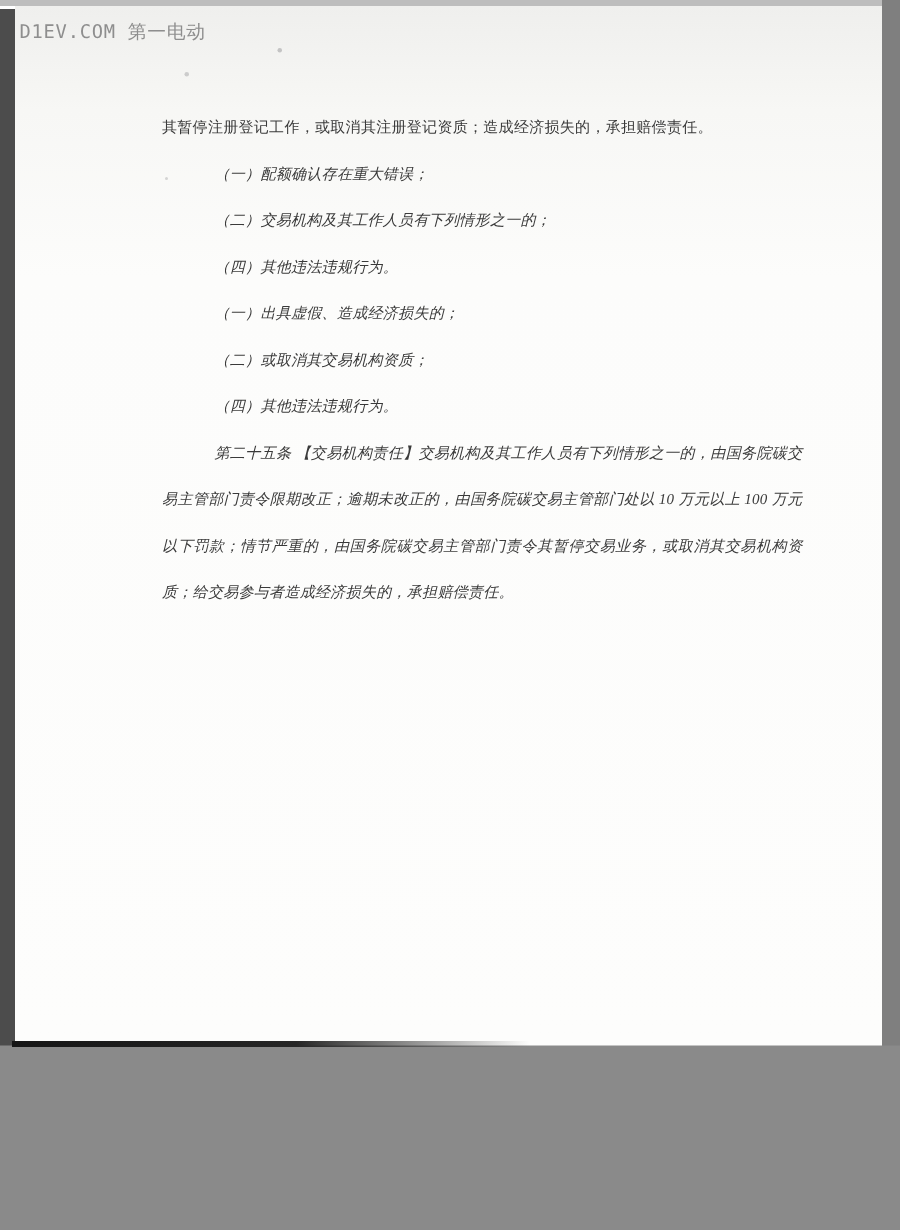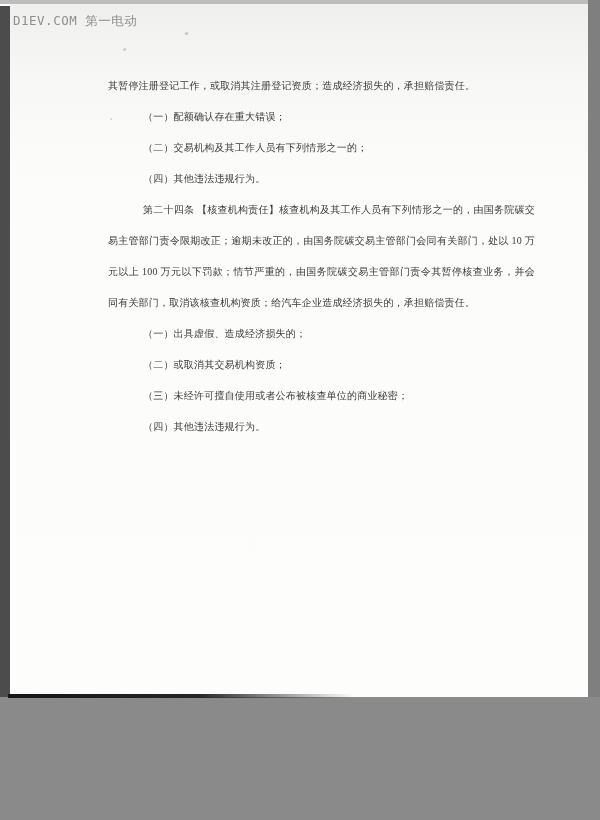--- a/index.html
+++ b/index.html
@@ -38,21 +38,21 @@
   }
   .doc-body {
     position: absolute; left: 94px; top: 70px; width: 427px;
     font-family: "Liberation Serif", "DejaVu Serif", serif;
     font-size: 10px; letter-spacing: 0.2px; line-height: 31px;
     color: #3a3a3a;
     text-align: justify;
     margin-left: 14px;
   }
   .para { margin: 0; }
-  .para.indent { text-indent: 35px; }
+  .para.indent { text-indent: 35px; font-style: italic; }
   .page-number {
     position: absolute; left: 10px; right: 12px; top: 743px;
     text-align: center;
     font-family: "Liberation Serif", "DejaVu Serif", serif;
     font-size: 13px; color: #4a4a4a;
   }
   .speckle {
     position: absolute; border-radius: 50%;
     background: #c4c4c4;
   }
@@ -73,21 +73,20 @@
 
   <div class="speckle" style="left:185px; top:32px; width:3px; height:3px;"></div>
   <div class="speckle" style="left:123px; top:48px; width:3px; height:3px; background:#cccccc;"></div>
   <div class="speckle" style="left:110px; top:118px; width:2px; height:2px; background:#d4d4d4;"></div>
 
   <div class="doc-body">
       <p class="para">其暂停注册登记工作，或取消其注册登记资质；造成经济损失的，承担赔偿责任。</p>
       <p class="para indent">（一）配额确认存在重大错误；</p>
       <p class="para indent">（二）交易机构及其工作人员有下列情形之一的；</p>
       <p class="para indent">（四）其他违法违规行为。</p>
-      <p class="para indent">第二十四条 【核查机构责任】核查机构及其工作人员有下列情形之一的，由国务院碳交易主管部门责令限期改正；逾期未改正的，由国务院碳交易主管部门会同有关部门，处以 10 万元以上 100 万元以下罚款；情节严重的，由国务院碳交易主管部门责令其暂停核查业务，并会同有关部门，取消该核查机构资质；给汽车企业造成经济损失的，承担赔偿责任。</p>
       <p class="para indent">（一）出具虚假、造成经济损失的；</p>
       <p class="para indent">（二）或取消其交易机构资质；</p>
-      <p class="para indent">（三）未经许可擅自使用或者公布被核查单位的商业秘密；</p>
       <p class="para indent">（四）其他违法违规行为。</p>
+      <p class="para indent">第二十五条 【交易机构责任】交易机构及其工作人员有下列情形之一的，由国务院碳交易主管部门责令限期改正；逾期未改正的，由国务院碳交易主管部门处以 10 万元以上 100 万元以下罚款；情节严重的，由国务院碳交易主管部门责令其暂停交易业务，或取消其交易机构资质；给交易参与者造成经济损失的，承担赔偿责任。</p>
     </div>
 
   <div class="page-number">6</div>
 </div>
 
 </body></html>

